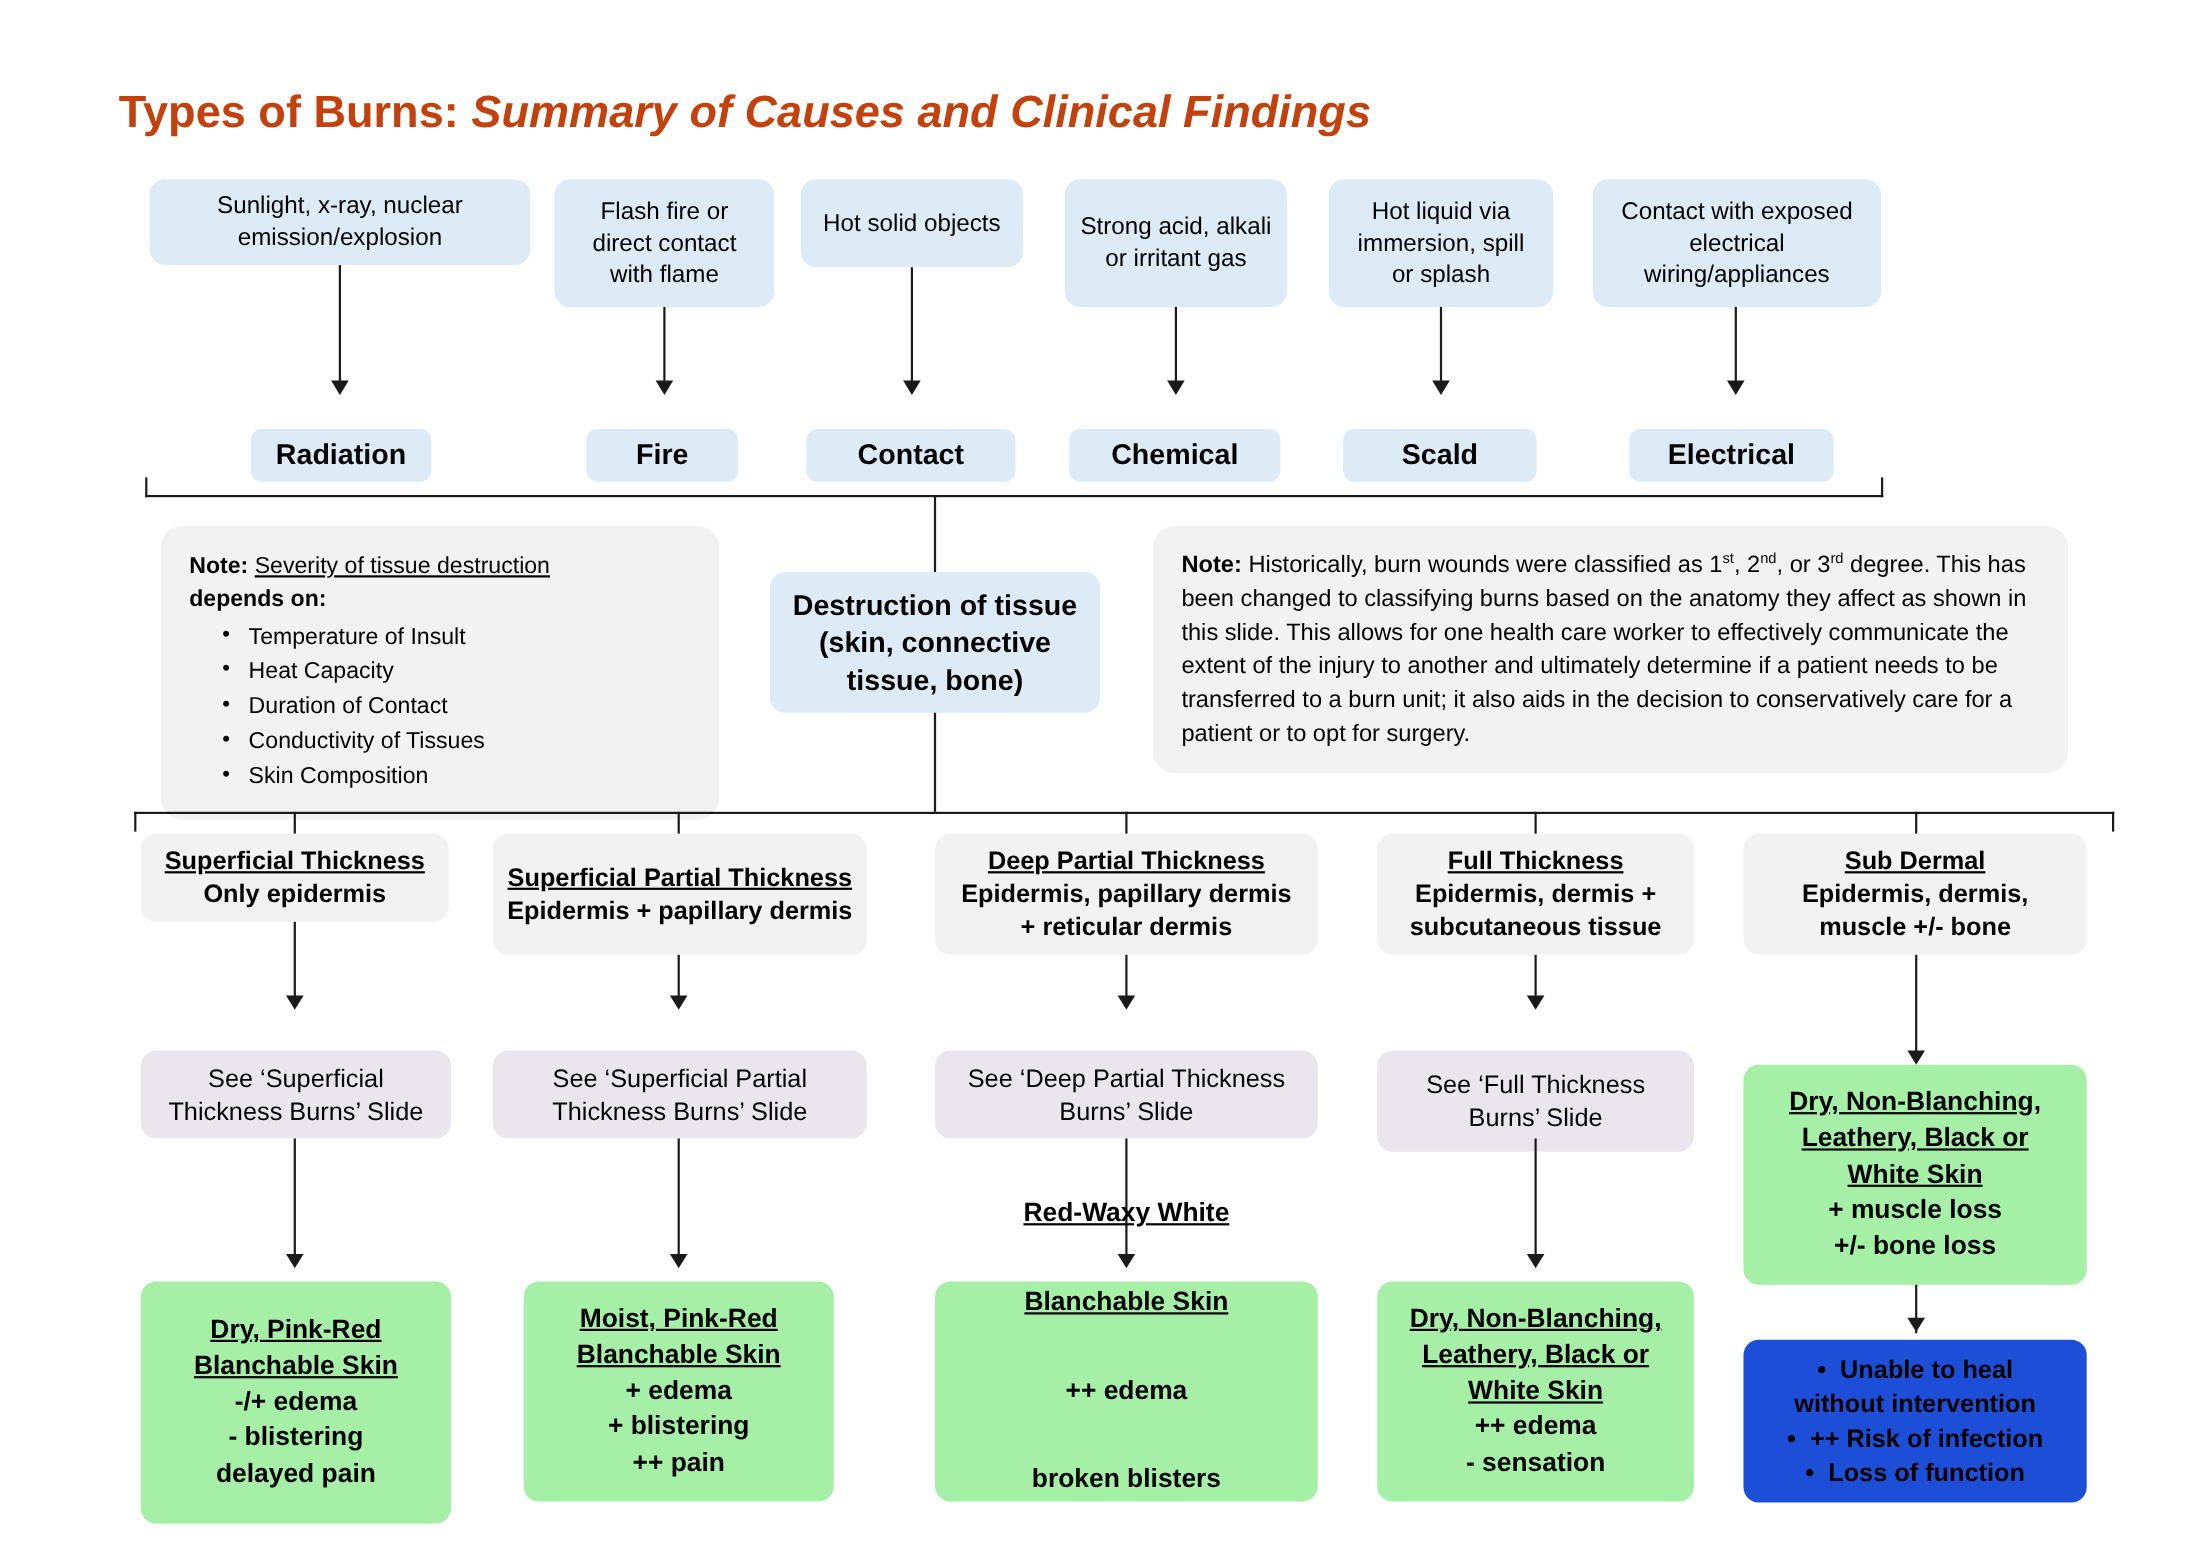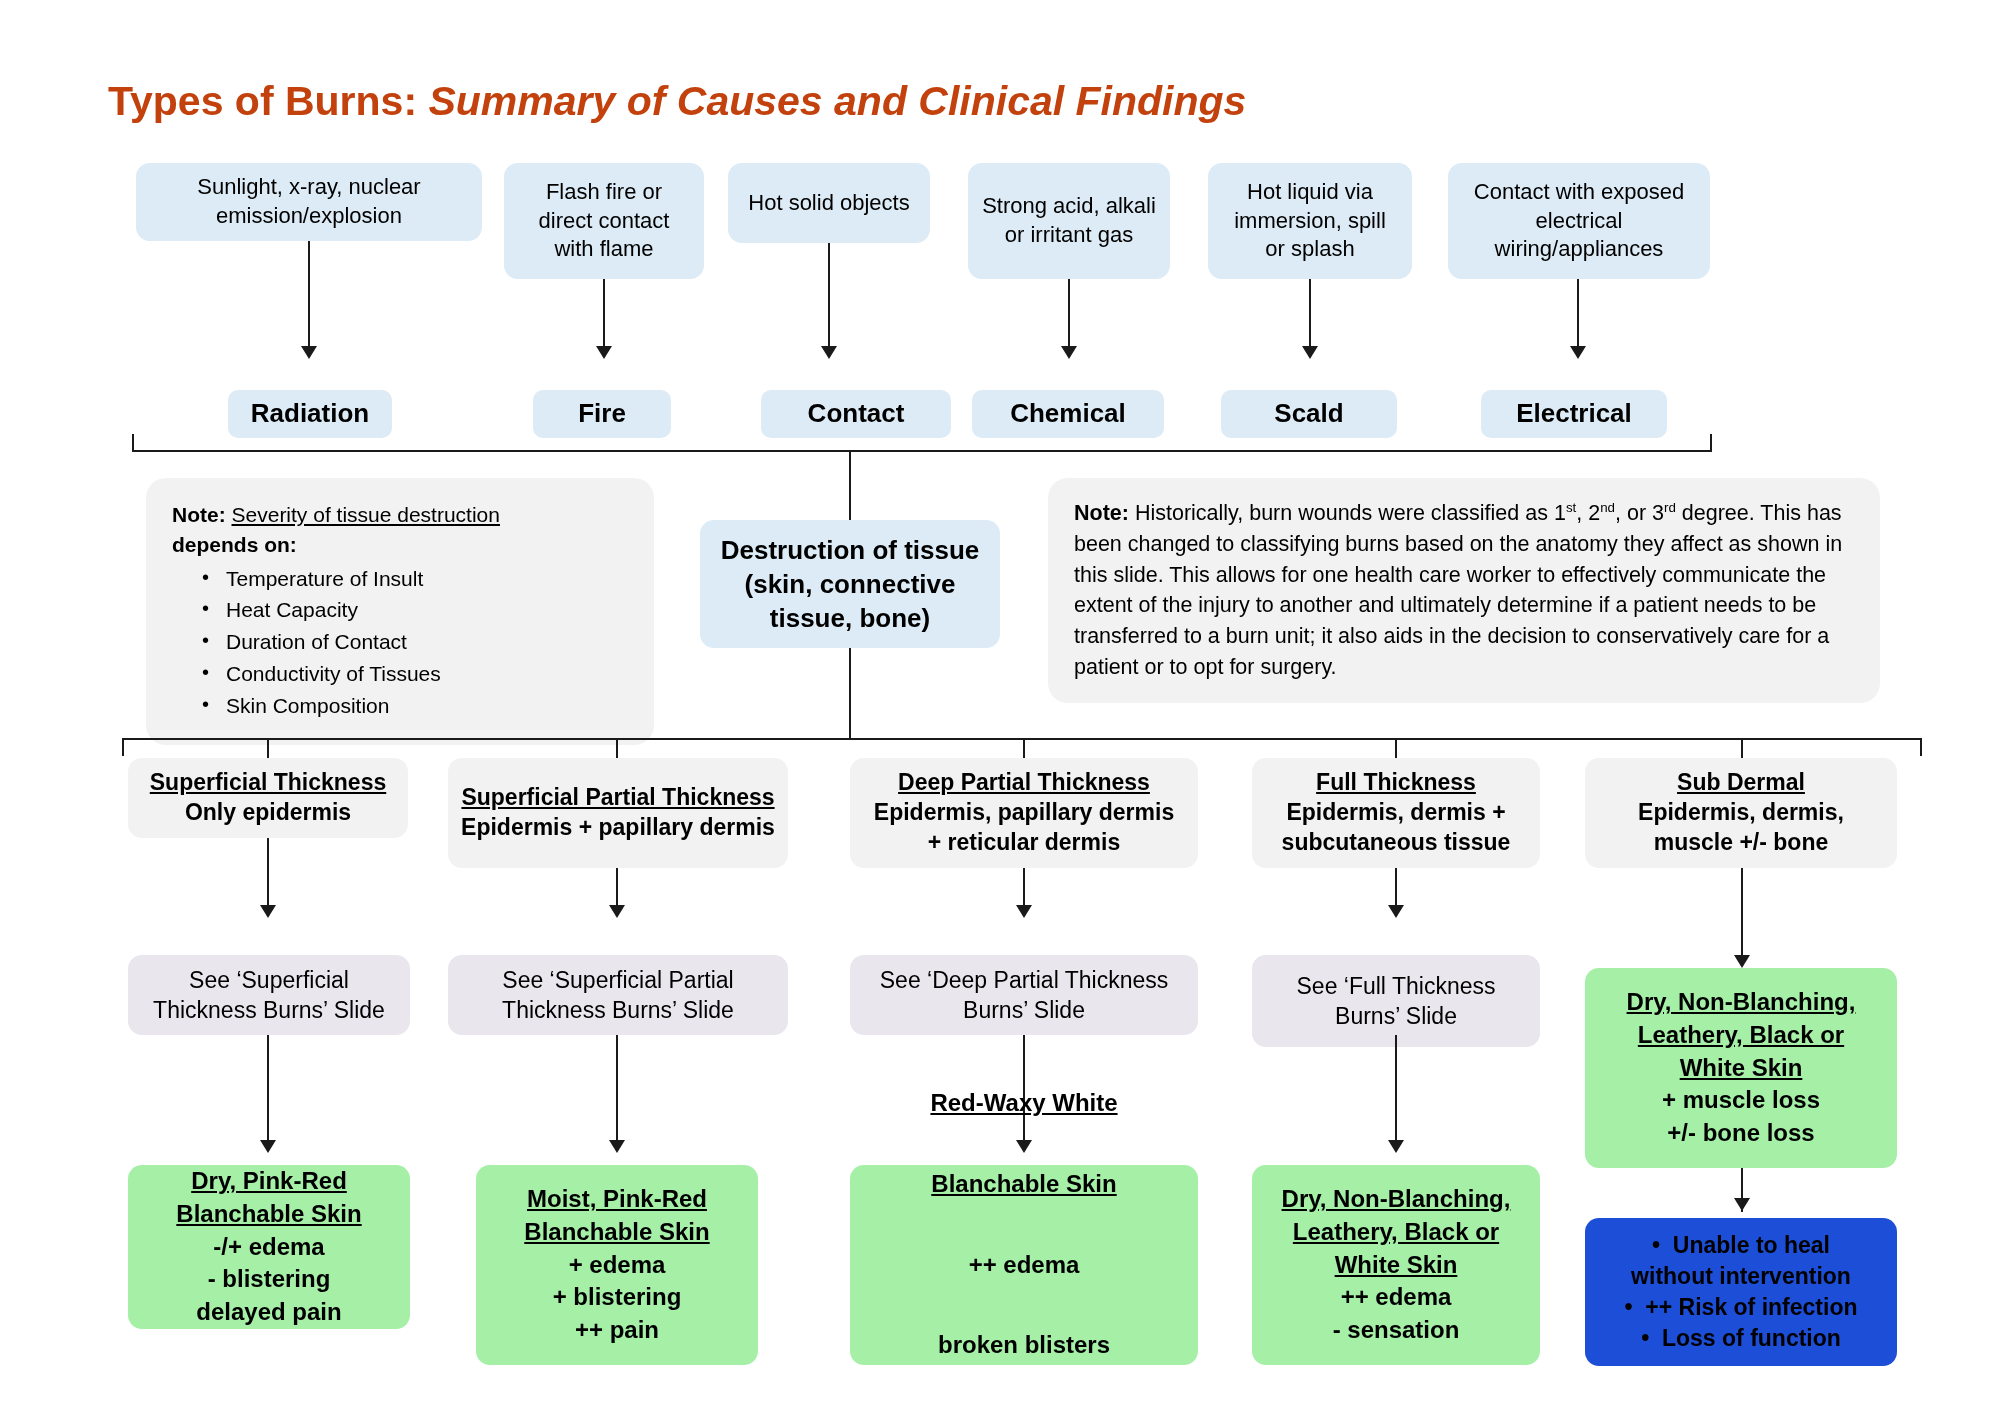--- a/index.html
+++ b/index.html
@@ -138,21 +138,21 @@
 
   <div class="vline" style="left:1577px; top:279px; height:72px;"></div>
   <div class="arrow" style="left:1570px; top:346px;"></div>
 
   <div class="box blue type-box" style="left:228px; top:390px; width:164px; height:48px;">
     <span>Radiation</span>
   </div>
   <div class="box blue type-box" style="left:533px; top:390px; width:138px; height:48px;">
     <span>Fire</span>
   </div>
-  <div class="box blue type-box" style="left:733px; top:390px; width:190px; height:48px;margin-left:28px;">
+  <div class="box blue type-box" style="left:733px; top:390px; width:190px; height:48px;">
     <span>Contact</span>
   </div>
   <div class="box blue type-box" style="left:972px; top:390px; width:192px; height:48px;">
     <span>Chemical</span>
   </div>
   <div class="box blue type-box" style="left:1221px; top:390px; width:176px; height:48px;">
     <span>Scald</span>
   </div>
   <div class="box blue type-box" style="left:1481px; top:390px; width:186px; height:48px;">
     <span>Electrical</span>
@@ -208,21 +208,21 @@
   <div class="vline" style="left:267px; top:838px; height:72px;"></div>
   <div class="arrow" style="left:260px; top:905px;"></div>
 
   <div class="box lav see-box" style="left:128px; top:955px; width:282px; height:80px;">
     <div>See ‘Superficial</div>
     <div>Thickness Burns’ Slide</div>
   </div>
   <div class="vline" style="left:267px; top:1035px; height:110px;"></div>
   <div class="arrow" style="left:260px; top:1140px;"></div>
 
-  <div class="box green find-box" style="left:128px; top:1165px; width:282px; height:164px;">
+  <div class="box green find-box" style="left:128px; top:1165px; width:282px; height:220px;">
     <div class="hd">Dry, Pink-Red</div>
     <div class="hd">Blanchable Skin</div>
     <div>-/+ edema</div>
     <div>- blistering</div>
     <div>delayed pain</div>
   </div>
 
   <div class="box gray thick-box" style="left:448px; top:758px; width:340px; height:110px;">
     <div class="hd">Superficial Partial Thickness</div>
     <div>Epidermis + papillary dermis</div>

